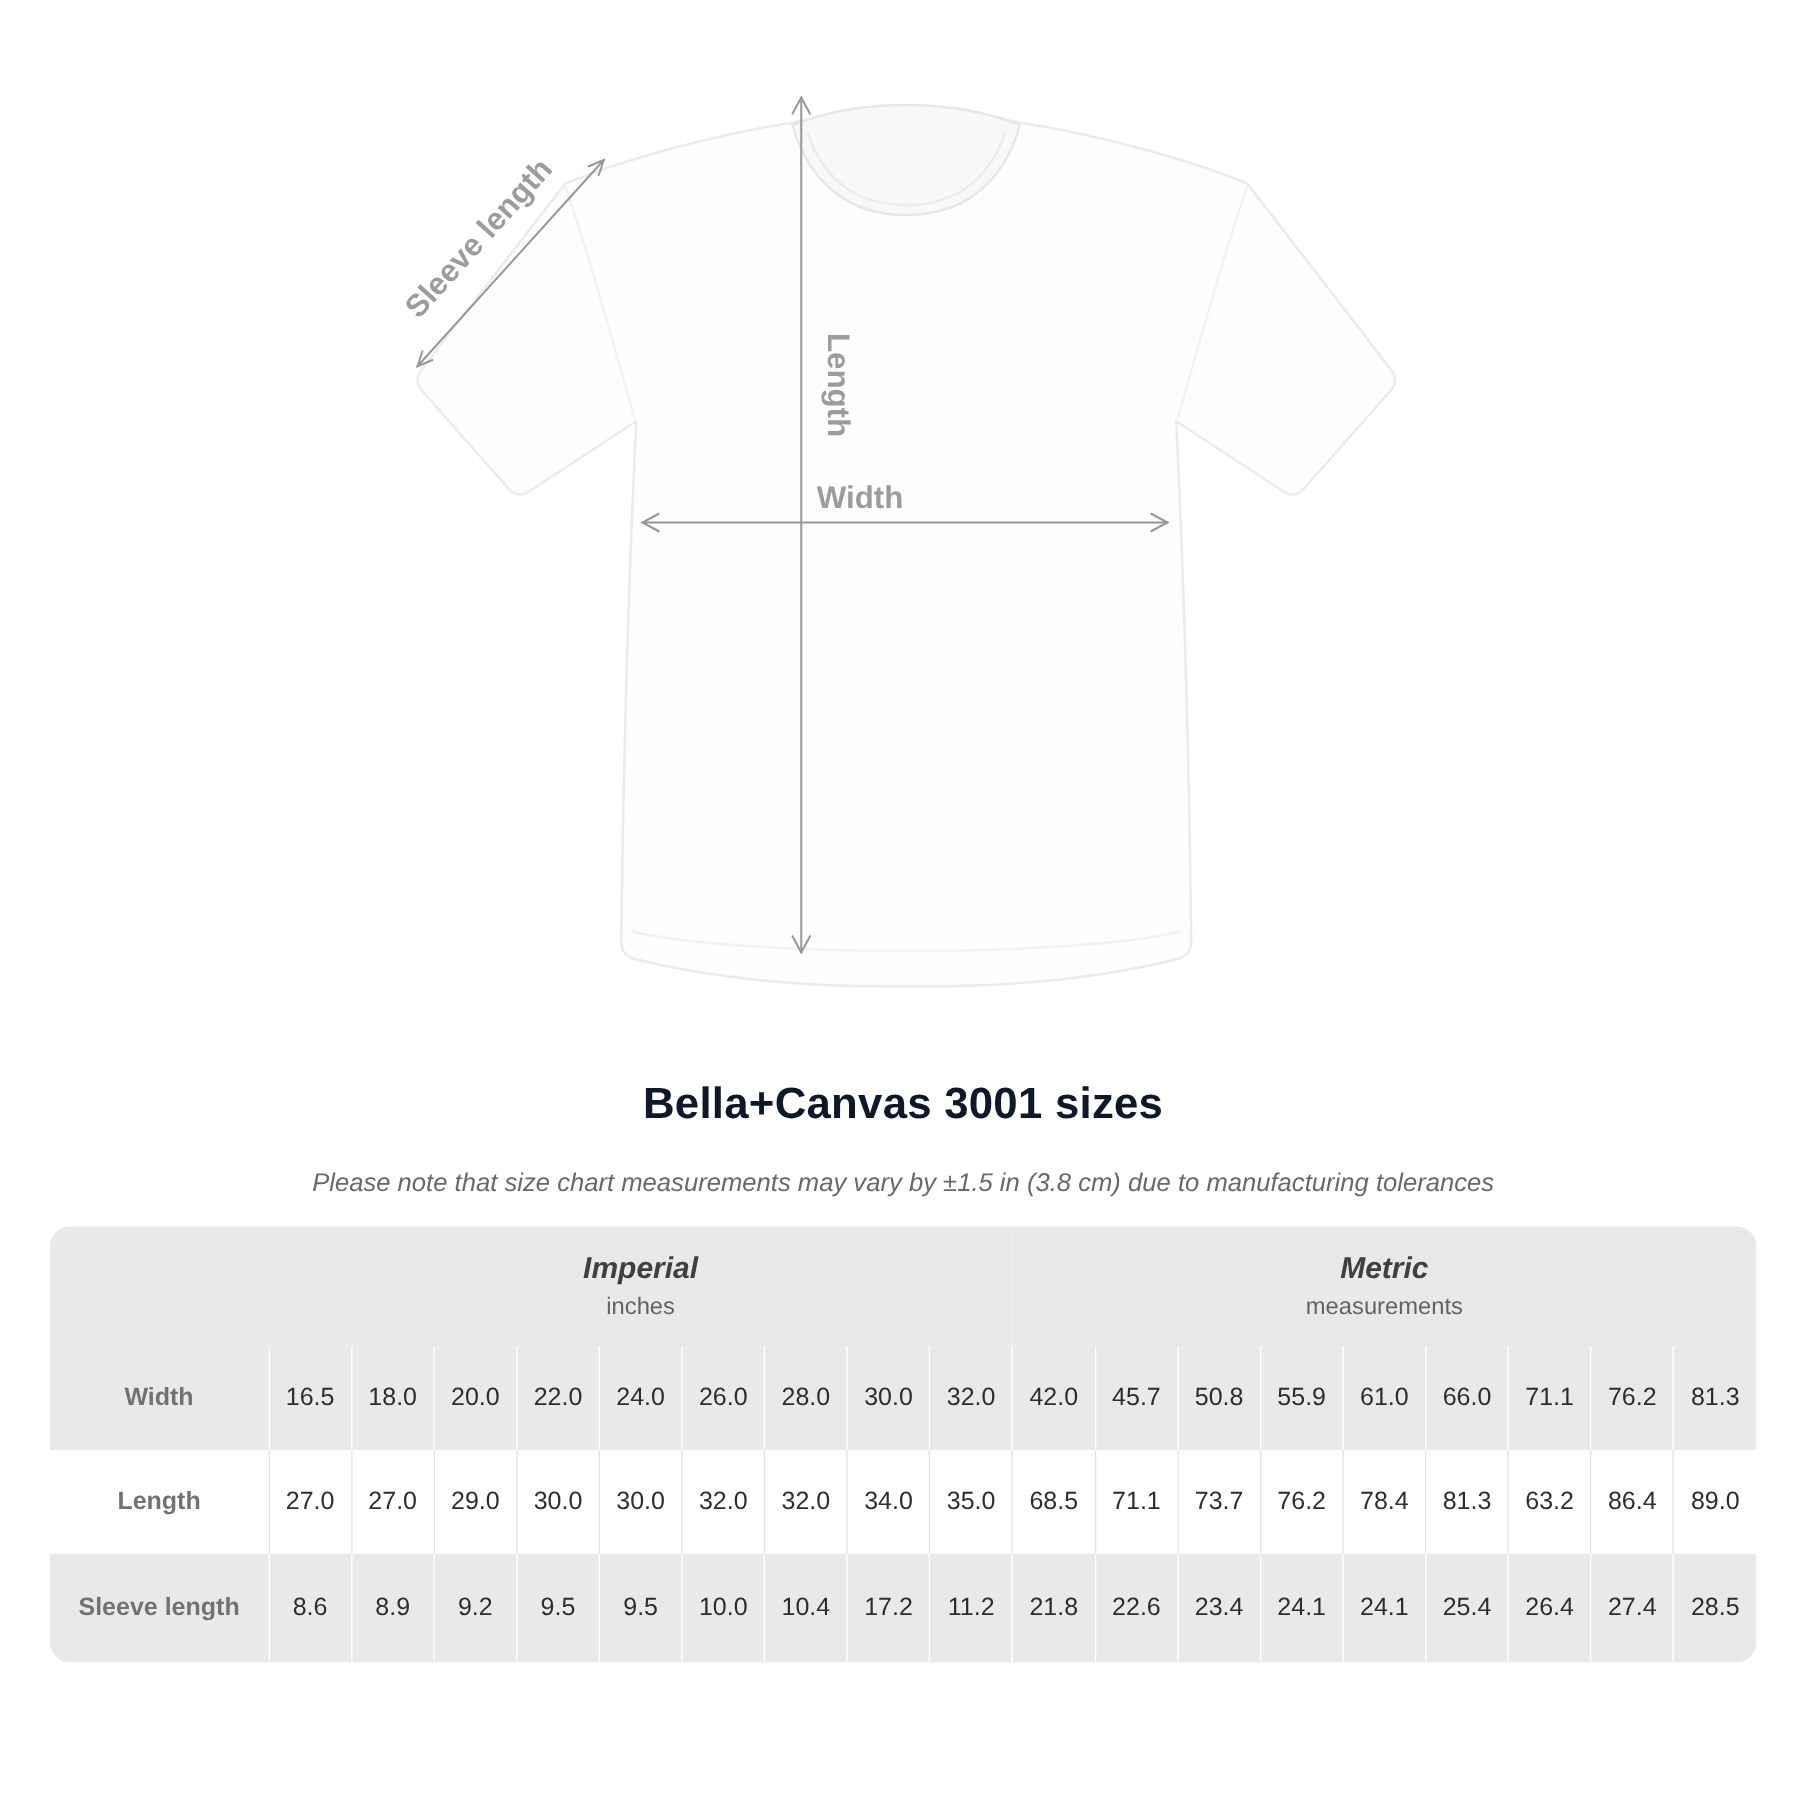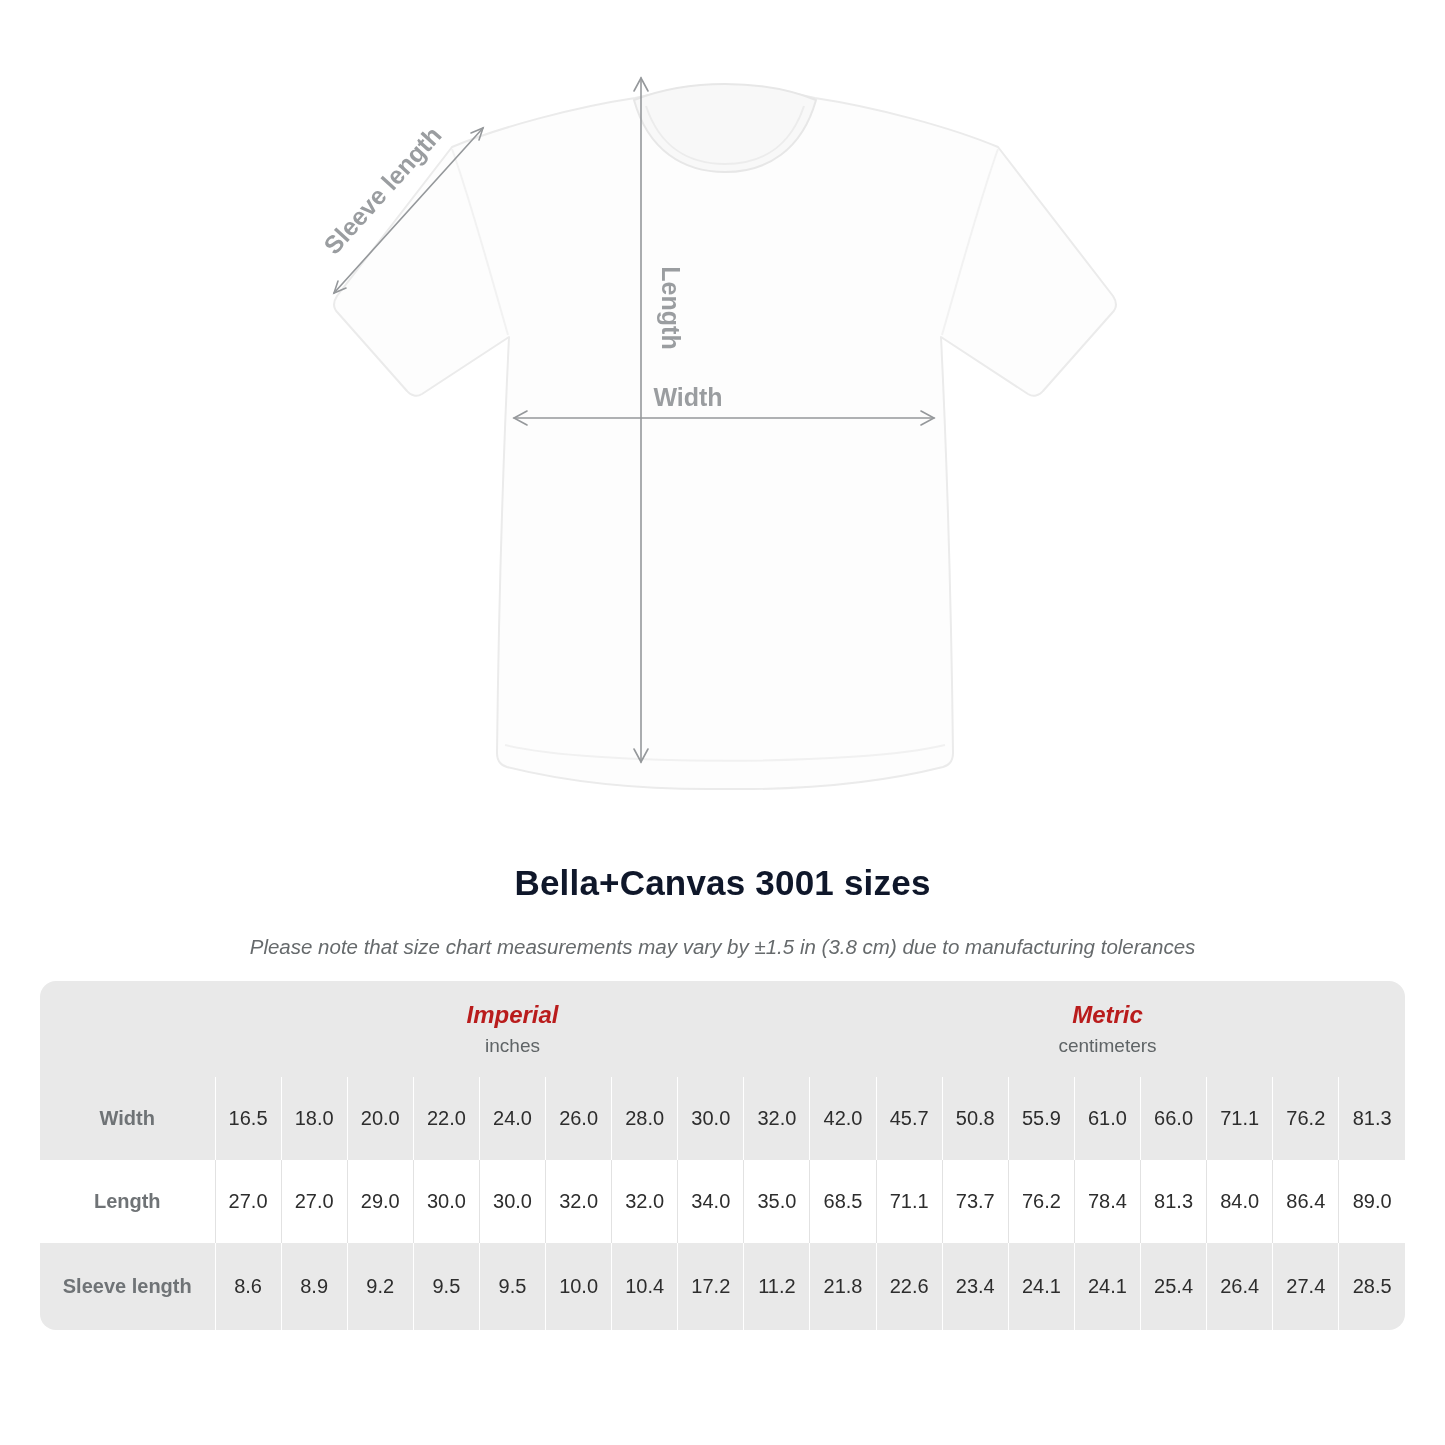--- a/index.html
+++ b/index.html
@@ -33,21 +33,21 @@
     width:1365px;border-collapse:collapse;table-layout:fixed;
     background:#ffffff;
   }
   col.label-col{width:175px;}
   td,th{
     text-align:center;vertical-align:middle;padding:0;
     font-size:20px;color:#2d2d2d;font-weight:normal;
   }
   tr.band-row td{height:96px;background:#e9e9e9;border:none;}
   tr.band-row .group-name{
-    font-size:24px;font-weight:bold;font-style:italic;color:#b91c1c;line-height:28px;
+    font-size:24px;font-weight:bold;font-style:italic;color:#404040;line-height:28px;
   }
   tr.band-row .group-unit{
     font-size:19px;color:#5f6466;line-height:24px;margin-top:5px;
   }
   tr.sizes-row th{height:82px;background:#ffffff;
     font-size:19.5px;font-weight:bold;color:#6f7376;}
   tr.sizes-row th + th{border-left:1px solid #e2e2e2;}
   tbody td{height:83px;}
   tbody tr.row-gray td{background:#e9e9e9;}
   tbody tr.row-gray td + td{border-left:1px solid #ffffff;}
@@ -153,21 +153,21 @@
       </colgroup>
     <thead>
       <tr class="band-row">
         <td></td>
         <td colspan="9">
           <div class="group-name">Imperial</div>
           <div class="group-unit">inches</div>
         </td>
         <td colspan="9">
           <div class="group-name">Metric</div>
-          <div class="group-unit">centimeters</div>
+          <div class="group-unit">measurements</div>
         </td>
       </tr>
     </thead>
     <tbody id="table-body">
         <tr class="row-gray">
           <td class="row-label">Width</td>
           <td>16.5</td>
           <td>18.0</td>
           <td>20.0</td>
           <td>22.0</td>
@@ -196,21 +196,21 @@
           <td>32.0</td>
           <td>32.0</td>
           <td>34.0</td>
           <td>35.0</td>
           <td>68.5</td>
           <td>71.1</td>
           <td>73.7</td>
           <td>76.2</td>
           <td>78.4</td>
           <td>81.3</td>
-          <td>84.0</td>
+          <td>63.2</td>
           <td>86.4</td>
           <td>89.0</td>
         </tr>
         <tr class="row-gray">
           <td class="row-label">Sleeve length</td>
           <td>8.6</td>
           <td>8.9</td>
           <td>9.2</td>
           <td>9.5</td>
           <td>9.5</td>

